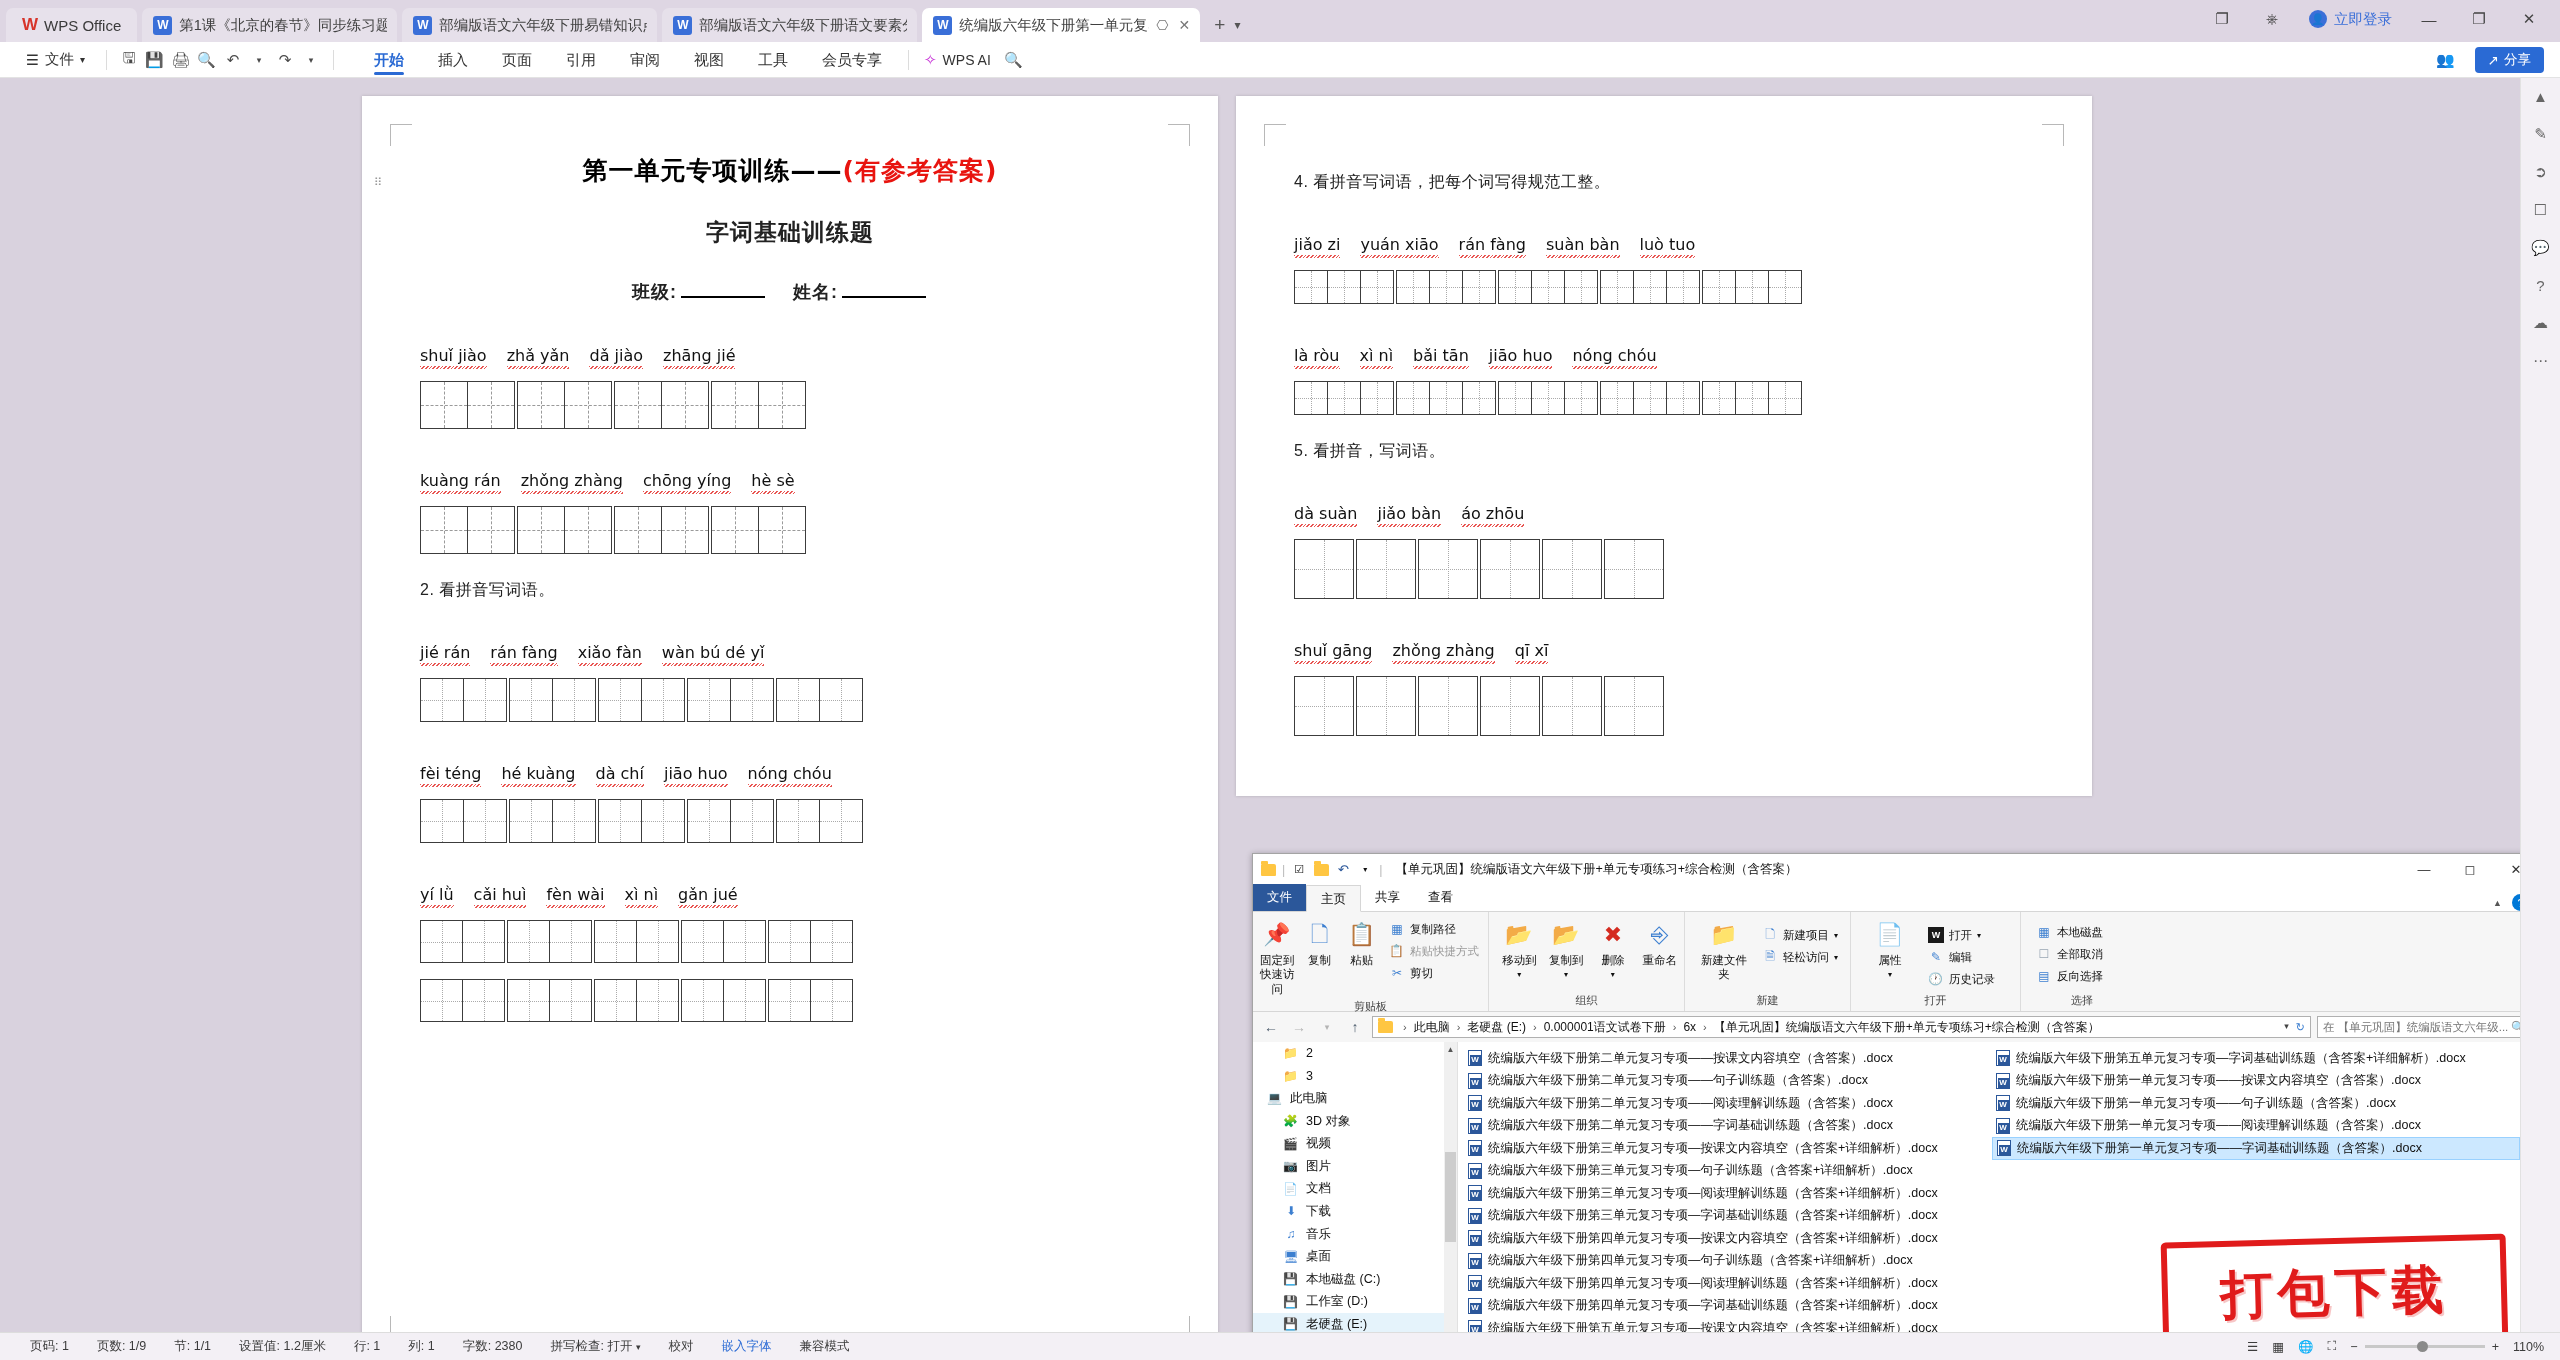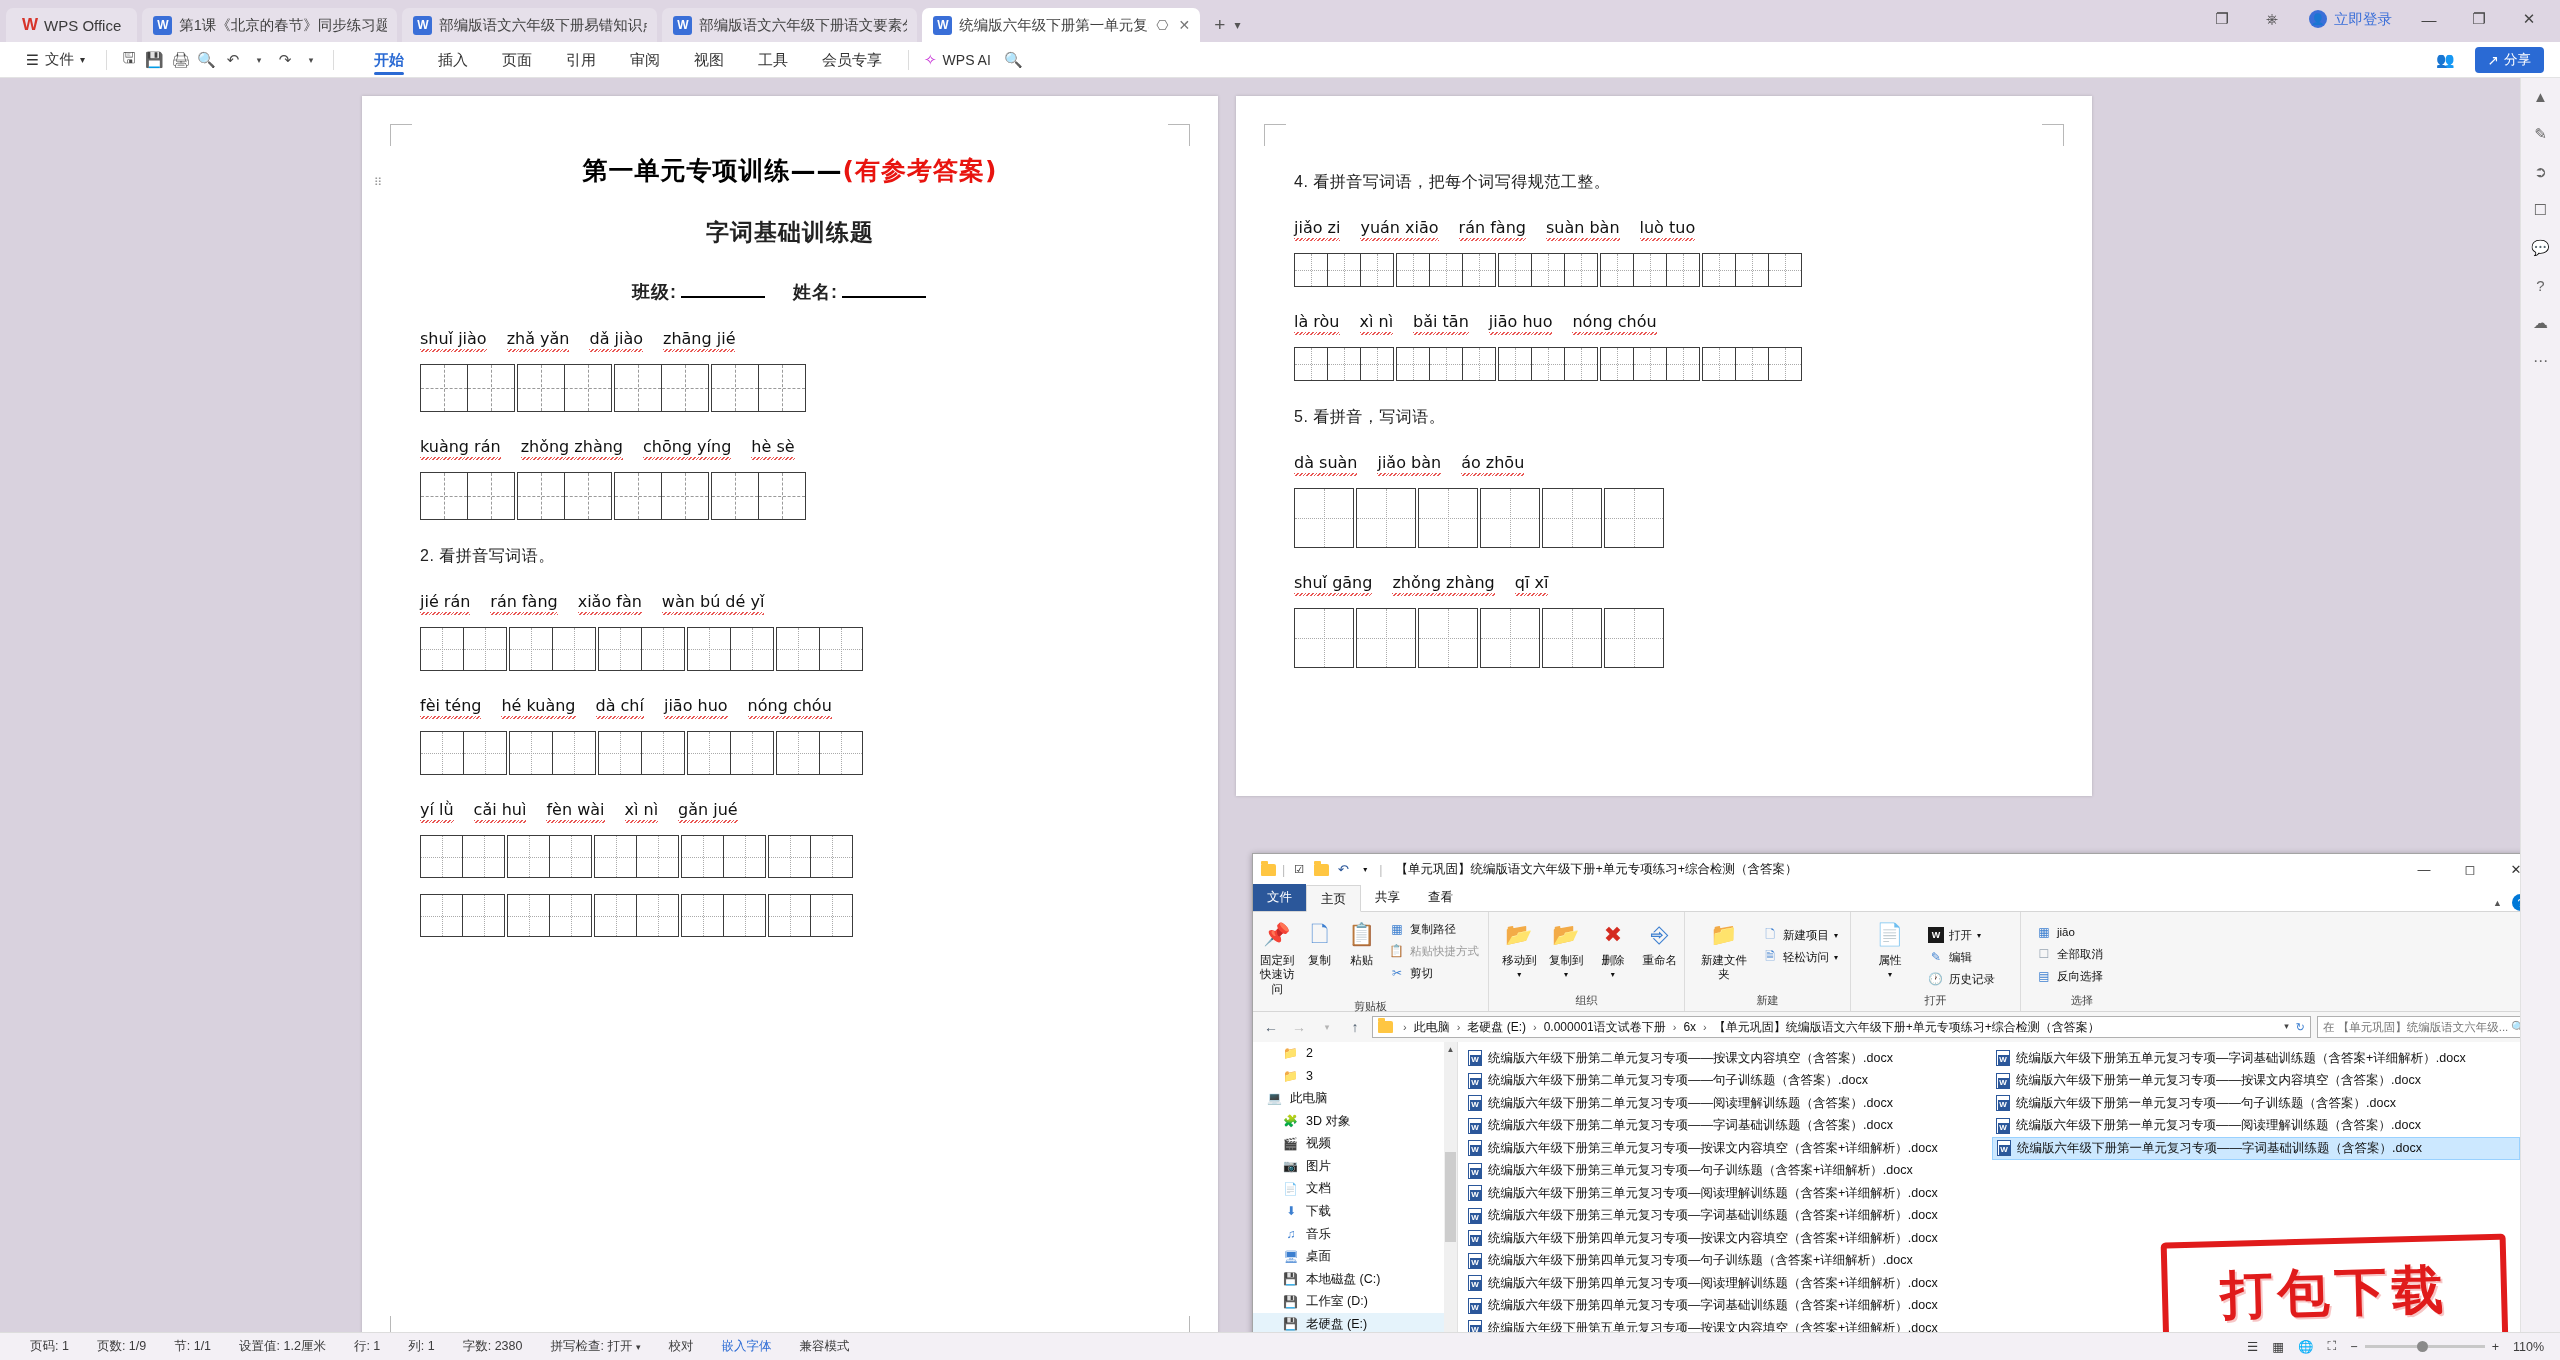--- a/index.html
+++ b/index.html
@@ -102,21 +102,21 @@
   .doc-title .red { color:#e8140f; }
   .doc-subtitle {
     text-align:center; font-size:23px; font-weight:bold; margin-top:30px; letter-spacing:1px;
     font-family:"DejaVu Sans","Liberation Sans",sans-serif;
   }
   .doc-fields { text-align:center; font-size:18px; font-weight:bold; margin-top:32px; letter-spacing:1px;}
   .doc-fields .ul { display:inline-block; width:84px; border-bottom:2px solid #000; height:16px; margin:0 22px 0 4px;}
   .sec-head { font-size:17px; font-weight:bold; margin-top:52px; letter-spacing:1px;}
   .q-line { font-size:16px; margin-top:26px; letter-spacing:.5px; }
   .py-row {
-    font-size:16px; margin-top:25px; color:#111; white-space:nowrap;
+    font-size:16px; margin-top:42px; color:#111; white-space:nowrap;
     font-family:"DejaVu Sans","Liberation Sans",sans-serif;
   }
   .py-w { display:inline-block; margin-right:20px; position:relative; }
   .py-w::after {
     content:''; position:absolute; left:0; right:0; bottom:-4px; height:3px;
     background:
       repeating-linear-gradient(135deg,#e53935 0 1.2px,transparent 1.2px 2.6px);
     opacity:.85;
   }
   
@@ -746,21 +746,21 @@
           </div>
         </div>
         <div class="rg-name">打开</div>
       </div>
 
       <div class="rg" style="width:122px;border-right:none">
         <div class="rg-body" style="padding-left:6px">
           <div class="sm-col" style="padding-top:5px">
             <div class="sm-btn">
               <span class="si" style="color:#3c7fd0">▦</span>
-              <span>jiāo</span>
+              <span>本地磁盘</span>
             </div>
             <div class="sm-btn">
               <span class="si" style="color:#9aa7b4">☐</span>
               <span>全部取消</span>
             </div>
             <div class="sm-btn">
               <span class="si" style="color:#3c7fd0">▤</span>
               <span>反向选择</span>
             </div>
           </div>

